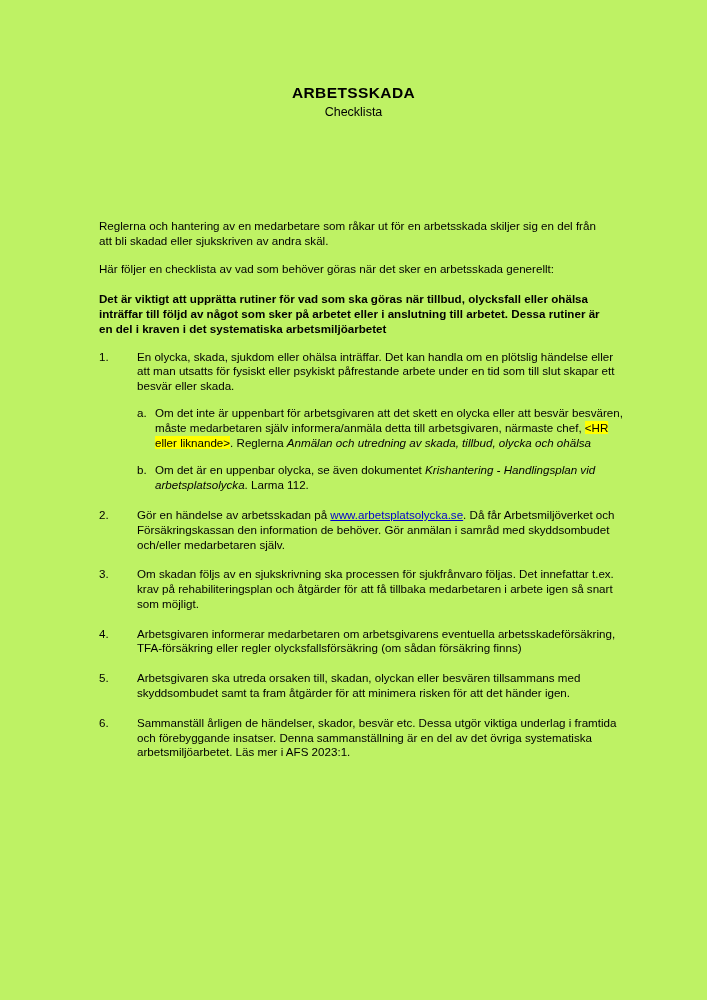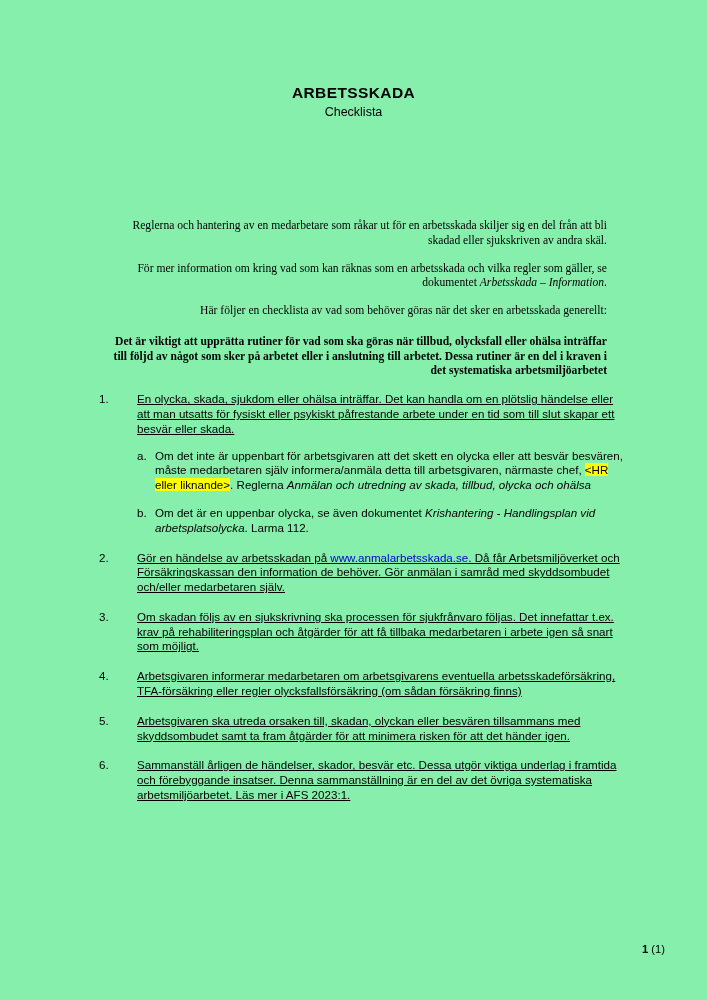--- a/index.html
+++ b/index.html
@@ -9,21 +9,21 @@
     background: #ffffff;
   }
   body {
     font-family: "Liberation Sans", sans-serif;
     color: #000000;
   }
   .page {
     position: relative;
     width: 707px;
     height: 1000px;
-    background: #86efac;
+    background: #bef264;
     overflow: hidden;
     box-sizing: border-box;
   }
 
   
   .title-block {
     position: absolute;
     top: 84px;
     left: 0;
     width: 707px;
@@ -47,22 +47,21 @@
   .body-area {
     position: absolute;
     top: 219px;
     left: 99px;
     width: 524px;
   }
   p.para {
     margin: 0 16px 13px 0;
     font-size: 11.6px;
     line-height: 1.275;
-    text-align: right;
-    font-family: Liberation Serif, serif;
+    text-align: left;
   }
   p.para.bold {
     font-weight: bold;
   }
   p.para.lead-in {
     margin-bottom: 16px;
   }
 
   
   .num-list {
@@ -81,21 +80,20 @@
     position: absolute;
     left: 0;
     top: 0;
     width: 28px;
     text-align: left;
     font-size: 11.6px;
     line-height: 1.275;
   }
   .num-item .item-text {
     display: block;
-    text-decoration: underline;
   }
 
   
   .alpha-list {
     margin: 12px 0 0 0;
     padding: 0;
     list-style: none;
   }
   .alpha-item {
     position: relative;
@@ -145,23 +143,20 @@
 
   <div class="title-block">
     <div class="doc-title">ARBETSSKADA</div>
     <div class="doc-subtitle">Checklista</div>
   </div>
 
   <div class="body-area">
 
     <p class="para">Reglerna och hantering av en medarbetare som råkar ut för en arbetsskada skiljer sig en del från att bli skadad eller sjukskriven av andra skäl.</p>
 
-    <p class="para">
-      <span>För mer information om kring vad som kan räknas som en arbetsskada och vilka regler som gäller, se dokumentet </span><span class="it">Arbetsskada – Information</span><span>.</span>
-    </p>
 
     <p class="para lead-in">Här följer en checklista av vad som behöver göras när det sker en arbetsskada generellt:</p>
 
     <p class="para bold">Det är viktigt att upprätta rutiner för vad som ska göras när tillbud, olycksfall eller ohälsa inträffar till följd av något som sker på arbetet eller i anslutning till arbetet. Dessa rutiner är en del i kraven i det systematiska arbetsmiljöarbetet</p>
 
     <ol class="num-list">
 
       <li class="num-item">
         <span class="marker">1.</span>
         <span class="item-text">En olycka, skada, sjukdom eller ohälsa inträffar. Det kan handla om en plötslig händelse eller att man utsatts för fysiskt eller psykiskt påfrestande arbete under en tid som till slut skapar ett besvär eller skada.</span>
@@ -173,21 +168,21 @@
           </li>
           <li class="alpha-item">
             <span class="marker">b.</span>
             <span>Om det är en uppenbar olycka, se även dokumentet </span><span class="it">Krishantering - Handlingsplan vid arbetsplatsolycka</span><span>. Larma 112.</span>
           </li>
         </ol>
       </li>
 
       <li class="num-item">
         <span class="marker">2.</span>
-        <span class="item-text"><span>Gör en händelse av arbetsskadan på </span><a class="doc-link" href="#">www.anmalarbetsskada.se</a><span>. Då får Arbetsmiljöverket och Försäkringskassan den information de behöver. Gör anmälan i samråd med skyddsombudet och/eller medarbetaren själv.</span></span>
+        <span class="item-text"><span>Gör en händelse av arbetsskadan på </span><a class="doc-link" href="#">www.arbetsplatsolycka.se</a><span>. Då får Arbetsmiljöverket och Försäkringskassan den information de behöver. Gör anmälan i samråd med skyddsombudet och/eller medarbetaren själv.</span></span>
       </li>
 
       <li class="num-item">
         <span class="marker">3.</span>
         <span class="item-text">Om skadan följs av en sjukskrivning ska processen för sjukfrånvaro följas. Det innefattar t.ex. krav på rehabiliteringsplan och åtgärder för att få tillbaka medarbetaren i arbete igen så snart som möjligt.</span>
       </li>
 
       <li class="num-item">
         <span class="marker">4.</span>
         <span class="item-text">Arbetsgivaren informerar medarbetaren om arbetsgivarens eventuella arbetsskadeförsäkring, TFA-försäkring eller regler olycksfallsförsäkring (om sådan försäkring finns)</span>
@@ -199,17 +194,14 @@
       </li>
 
       <li class="num-item">
         <span class="marker">6.</span>
         <span class="item-text">Sammanställ årligen de händelser, skador, besvär etc.  Dessa utgör viktiga underlag i framtida och förebyggande insatser. Denna sammanställning är en del av det övriga systematiska arbetsmiljöarbetet. Läs mer i AFS 2023:1.</span>
       </li>
 
     </ol>
   </div>
 
-  <div class="footer">
-    <span class="pg-cur">1</span><span> </span><span class="pg-tot">(1)</span>
-  </div>
 
 </div>
 
 </body></html>

